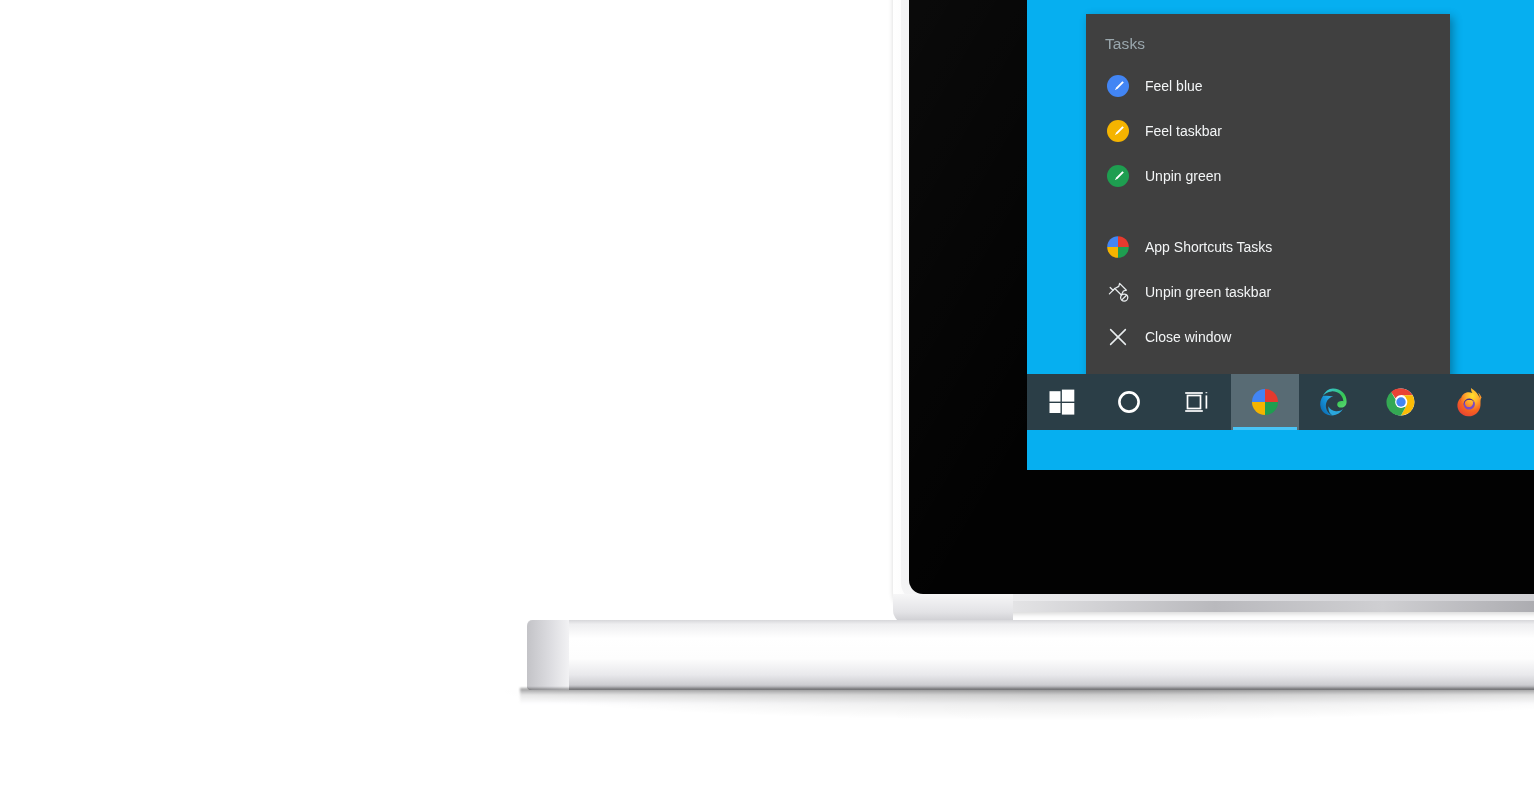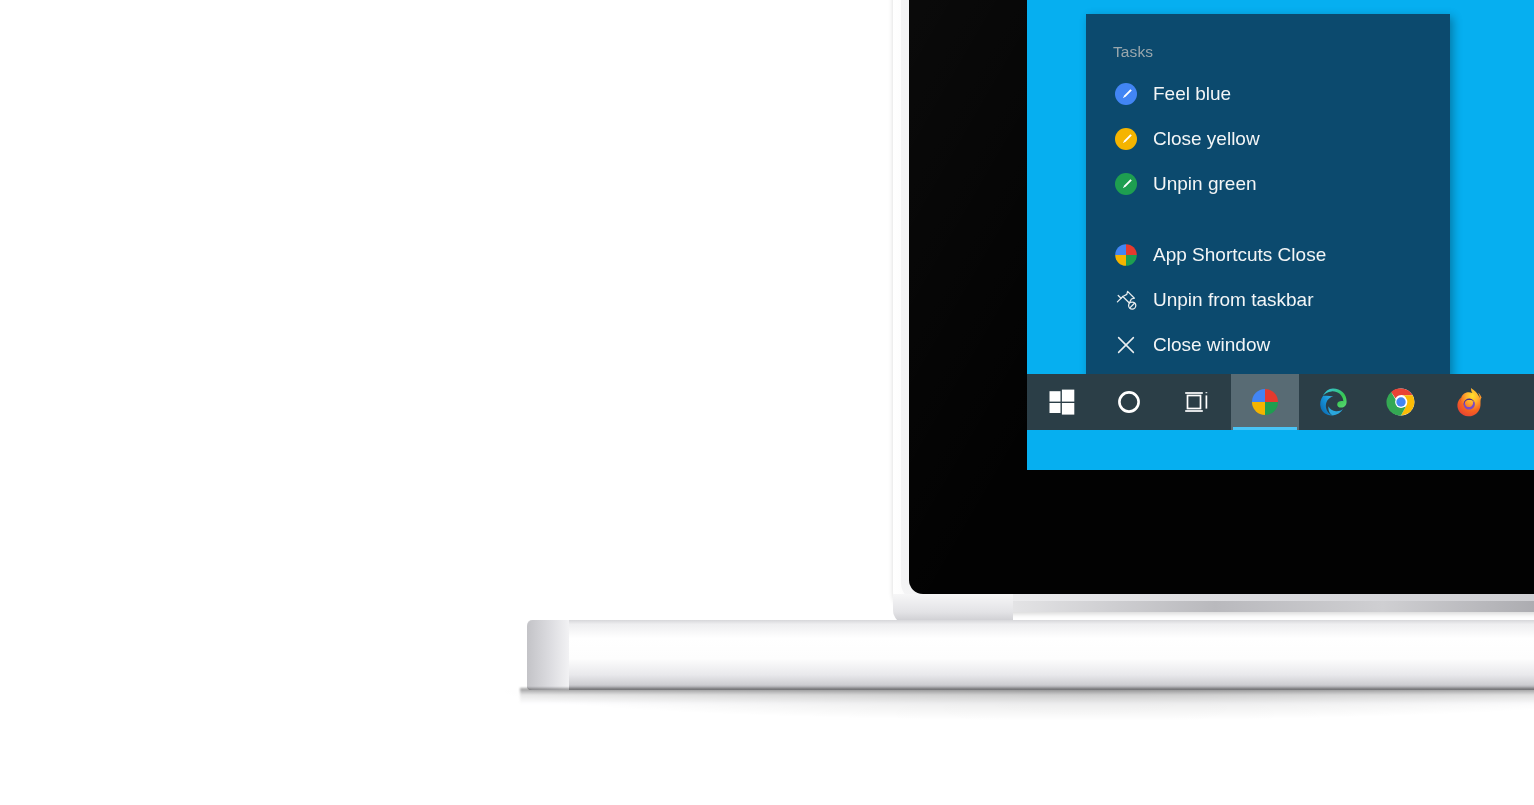--- a/index.html
+++ b/index.html
@@ -88,24 +88,24 @@
     background: #06AFF0;
   }
 
   
   .jumplist {
     position: absolute;
     left: 59px;   
     top: 54px;    
     width: 364px; 
     height: 400px;
-    background: #0c4a6e;
+    background: #404040;
     box-shadow: 3px 3px 9px rgba(0,0,0,0.30);
     box-sizing: border-box;
-    padding: 8px;
+    padding: 0;
   }
   .jumplist-header {
     color: #9aa7ad;
     font-size: 15.5px;
     letter-spacing: 0.1px;
     padding: 21px 0 0 19px;
     line-height: 18px;
     font-weight: 400;
   }
 
@@ -125,21 +125,21 @@
     width: 26px;
     height: 26px;
     flex: 0 0 26px;
     display: flex;
     align-items: center;
     justify-content: center;
     margin-right: 14px;
   }
   .jl-label {
     color: #f3f5f6;
-    font-size: 19px;
+    font-size: 14px;
     line-height: 20px;
     font-weight: 400;
     white-space: nowrap;
   }
 
   
   .brush-dot {
     width: 22px;
     height: 22px;
     border-radius: 50%;
@@ -271,21 +271,21 @@
 
         <div class="jl-item">
           <span class="jl-icon">
             <span class="brush-dot" style="background:#F5B400;">
               <svg width="22" height="22" viewBox="0 0 22 22">
                 <path d="M15.4 6.2 L9.2 12.4 L8.0 15.0 L10.6 13.8 L16.8 7.6 Z" fill="#ffffff"></path>
                 <path d="M8.0 15.0 L9.1 14.5 L8.5 13.9 Z" fill="#f7ecd2"></path>
               </svg>
             </span>
           </span>
-          <span class="jl-label">Close yellow</span>
+          <span class="jl-label">Feel taskbar</span>
         </div>
 
         <div class="jl-item">
           <span class="jl-icon">
             <span class="brush-dot" style="background:#1E9E50;">
               <svg width="22" height="22" viewBox="0 0 22 22">
                 <path d="M15.4 6.2 L9.2 12.4 L8.0 15.0 L10.6 13.8 L16.8 7.6 Z" fill="#ffffff"></path>
                 <path d="M8.0 15.0 L9.1 14.5 L8.5 13.9 Z" fill="#d9f0e2"></path>
               </svg>
             </span>
@@ -299,34 +299,34 @@
 
         <div class="jl-item">
           <span class="jl-icon">
             <svg width="24" height="24" viewBox="0 0 24 24">
               <path d="M12 12 L12 1.2 A10.8 10.8 0 0 0 1.2 12 Z" fill="#4285F4"></path>
               <path d="M12 12 L22.8 12 A10.8 10.8 0 0 0 12 1.2 Z" fill="#E63A2E"></path>
               <path d="M12 12 L1.2 12 A10.8 10.8 0 0 0 12 22.8 Z" fill="#F5B400"></path>
               <path d="M12 12 L12 22.8 A10.8 10.8 0 0 0 22.8 12 Z" fill="#1E9E50"></path>
             </svg>
           </span>
-          <span class="jl-label">App Shortcuts Close</span>
+          <span class="jl-label">App Shortcuts Tasks</span>
         </div>
 
         <div class="jl-item">
           <span class="jl-icon">
             <svg width="24" height="24" viewBox="0 0 24 24" fill="none" stroke="#e9edef" stroke-width="1.25" stroke-linecap="round" stroke-linejoin="round">
               <path d="M13.6 3.4 L20.4 10.2 L17.4 11.0 L15.3 15.0 L8.8 8.5 L12.8 6.4 Z"></path>
               <line x1="8.8" y1="8.5" x2="3.4" y2="13.9"></line>
               <line x1="7.0" y1="10.3" x2="4.2" y2="7.5"></line>
               <circle cx="18.2" cy="17.6" r="3.6"></circle>
               <line x1="15.9" y1="19.9" x2="20.5" y2="15.3"></line>
             </svg>
           </span>
-          <span class="jl-label">Unpin from taskbar</span>
+          <span class="jl-label">Unpin green taskbar</span>
         </div>
 
         <div class="jl-item">
           <span class="jl-icon">
             <svg width="24" height="24" viewBox="0 0 24 24" fill="none" stroke="#e9edef" stroke-width="1.5" stroke-linecap="round">
               <line x1="4.6" y1="4.6" x2="19.4" y2="19.4"></line>
               <line x1="19.4" y1="4.6" x2="4.6" y2="19.4"></line>
             </svg>
           </span>
           <span class="jl-label">Close window</span>

